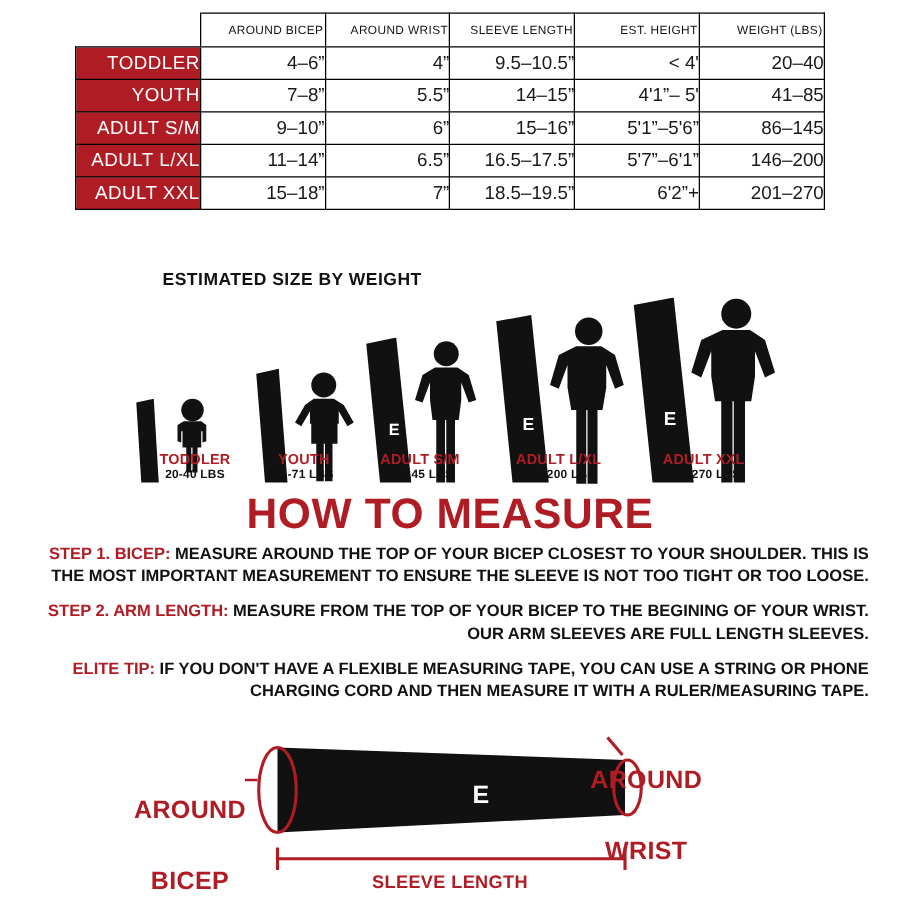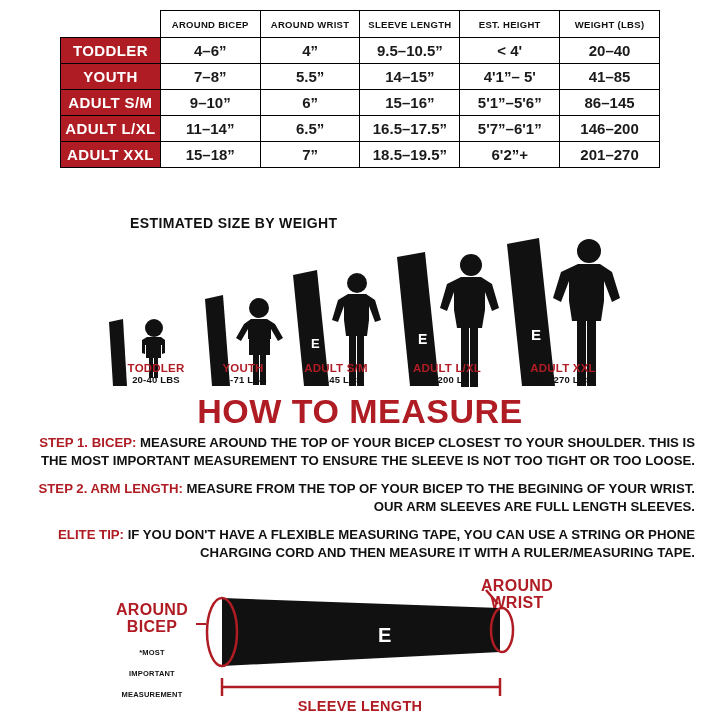--- a/index.html
+++ b/index.html
@@ -28,23 +28,23 @@
     top: 10px;
     width: 600px;
   }
   table.size-table {
     border-collapse: collapse;
     width: 600px;
     table-layout: fixed;
   }
   table.size-table td, table.size-table th {
     border: 1px solid #000;
-    text-align: center;
+    text-align: right;
     vertical-align: middle;
-    font-weight: bold;
+    font-weight: normal;
   }
   table.size-table thead th {
     font-size: 9.5px;
     letter-spacing: 0.3px;
     height: 22px;
     color: #111;
     padding: 2px 1px;
   }
   table.size-table thead th.blank {
     border-left: none;
@@ -171,21 +171,21 @@
     width: 720px;
     height: 140px;
   }
   .dg-label {
     position: absolute;
     text-align: center;
     color: #b01c24;
     font-weight: bold;
     line-height: 1.05;
   }
-  .dg-label .big { font-size: 16px; display: block; letter-spacing: 0.3px; }
+  .dg-label .big { font-size: 20px; display: block; letter-spacing: 0.3px; margin-top: 36px; }
   .dg-note {
     display: block;
     color: #111;
     font-size: 7.5px;
     font-weight: bold;
     letter-spacing: 0.2px;
     margin-top: 12px;
     line-height: 1.2;
   }
   .sleeve-length-label {

